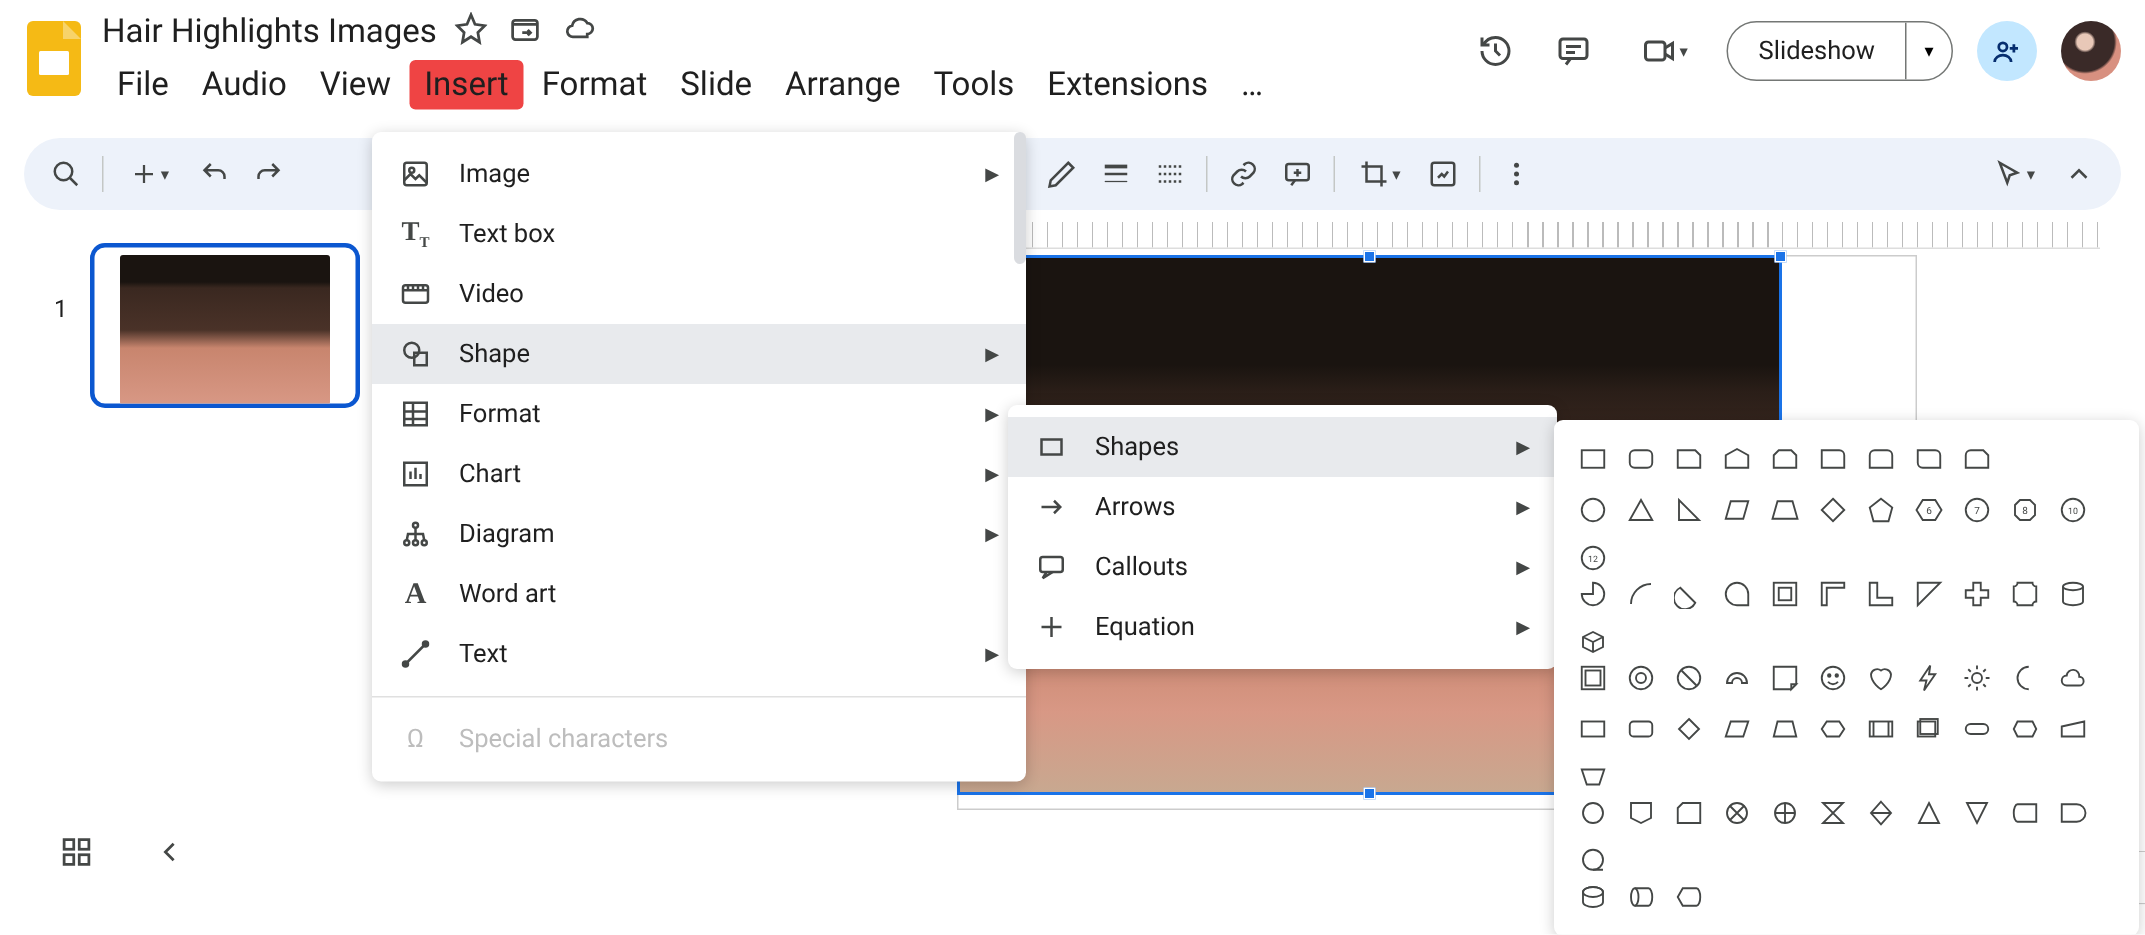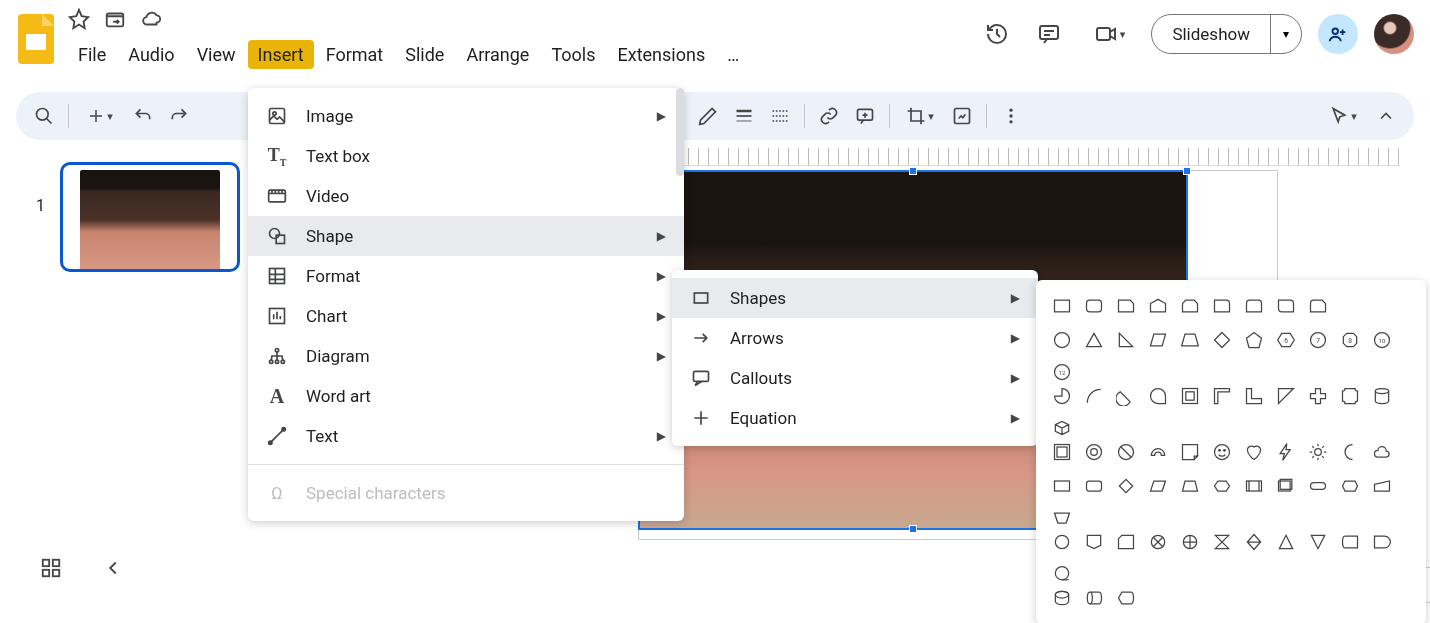--- a/index.html
+++ b/index.html
@@ -7,22 +7,22 @@
 
 
 .header { display: flex; align-items: flex-start; padding: 8px 16px 0; height: 84px; }
 .logo { width: 40px; height: 54px; margin-right: 12px; margin-top: 4px; }
 .doc-info { flex: 1; }
 .title-row { display: flex; align-items: center; gap: 12px; }
 .doc-title { font-size: 22px; color: #1f1f1f; font-weight: 400; }
 .title-icons { display: flex; gap: 14px; color: #444746; }
 .title-icons span { cursor: pointer; }
 .menubar { display: flex; gap: 2px; margin-top: 6px; }
-.menu-item { padding: 4px 10px; font-size: 18px; color: #1f1f1f; cursor: pointer; border-radius: 4px; }
-.menu-item.active { background: #eab308; text-align: right; }
+.menu-item { padding: 4px 10px; font-size: 22px; color: #1f1f1f; cursor: pointer; border-radius: 4px; }
+.menu-item.active { background: #ef4444; text-align: right; }
 .header-right { display: flex; align-items: center; gap: 16px; margin-top: 6px; }
 .icon-btn { width: 36px; height: 36px; display: flex; align-items: center; justify-content: center; cursor: pointer; color: #444746; border-radius: 50%; }
 .slideshow-btn { display: flex; align-items: center; border: 1px solid #747775; border-radius: 24px; overflow: hidden; height: 40px; }
 .slideshow-main { padding: 0 20px; font-size: 17px; color: #1f1f1f; cursor: pointer; }
 .slideshow-drop { border-left: 1px solid #747775; padding: 0 12px; height: 100%; display: flex; align-items: center; cursor: pointer; }
 .share-btn { width: 40px; height: 40px; background: #c2e7ff; border-radius: 50%; display: flex; align-items: center; justify-content: center; cursor: pointer; }
 .avatar { width: 40px; height: 40px; border-radius: 50%; background: radial-gradient(circle at 40% 35%, #e8c8b8 15%, #3a2a28 20%, #3a2a28 55%, #d89080 60%); cursor: pointer; }
 
 
 .toolbar { display: flex; align-items: center; background: #edf2fa; border-radius: 24px; margin: 8px 16px; padding: 4px 12px; height: 48px; gap: 4px; }
@@ -71,20 +71,21 @@
 <body>
 
 <div class="header">
   <svg class="logo" viewBox="0 0 40 54">
       <rect x="2" y="2" width="36" height="50" rx="4" fill="#f5ba15"></rect>
       <path d="M26 2 L38 14 L26 14 Z" fill="#f7d36a"></path>
       <rect x="10" y="22" width="20" height="16" rx="1" fill="#fff"></rect>
     </svg>
   <div class="doc-info">
     <div class="title-row">
+      <div class="doc-title">Hair Highlights Images</div>
       <div class="title-icons">
         <span><svg width="22" height="22" viewBox="0 0 24 24" fill="none" stroke="#444746" stroke-width="2">
               <path d="M12 2l2.9 6.9L22 10l-5 4.9 1.2 7.1L12 18l-6.2 4 1.2-7.1L2 10l7.1-1.1z"></path>
             </svg></span>
         <span><svg width="22" height="22" viewBox="0 0 24 24" fill="none" stroke="#444746" stroke-width="2">
               <rect x="3" y="6" width="18" height="14" rx="2"></rect>
               <path d="M3 9h18M14 13l2 2-2 2M10 15h6"></path>
             </svg></span>
         <span><svg width="22" height="22" viewBox="0 0 24 24" fill="none" stroke="#444746" stroke-width="2">
               <path d="M18 16a4 4 0 000-8 6 6 0 00-11 2 4 4 0 001 8h10z"></path>

